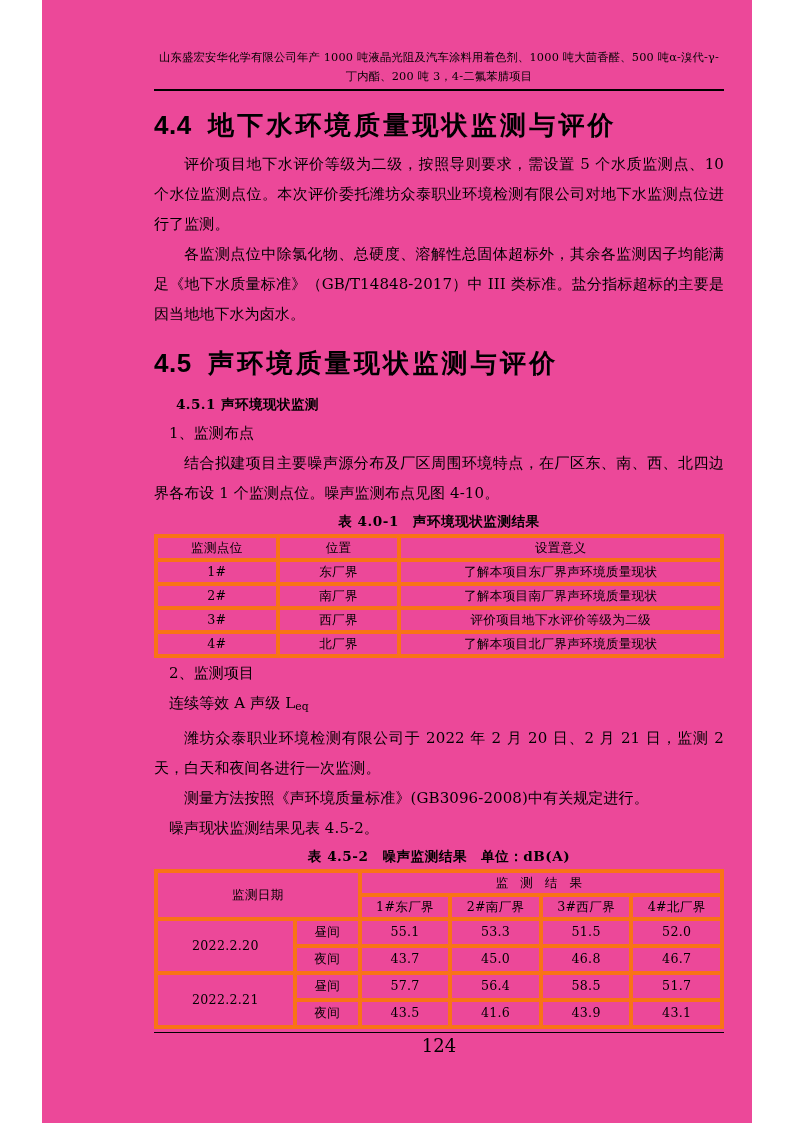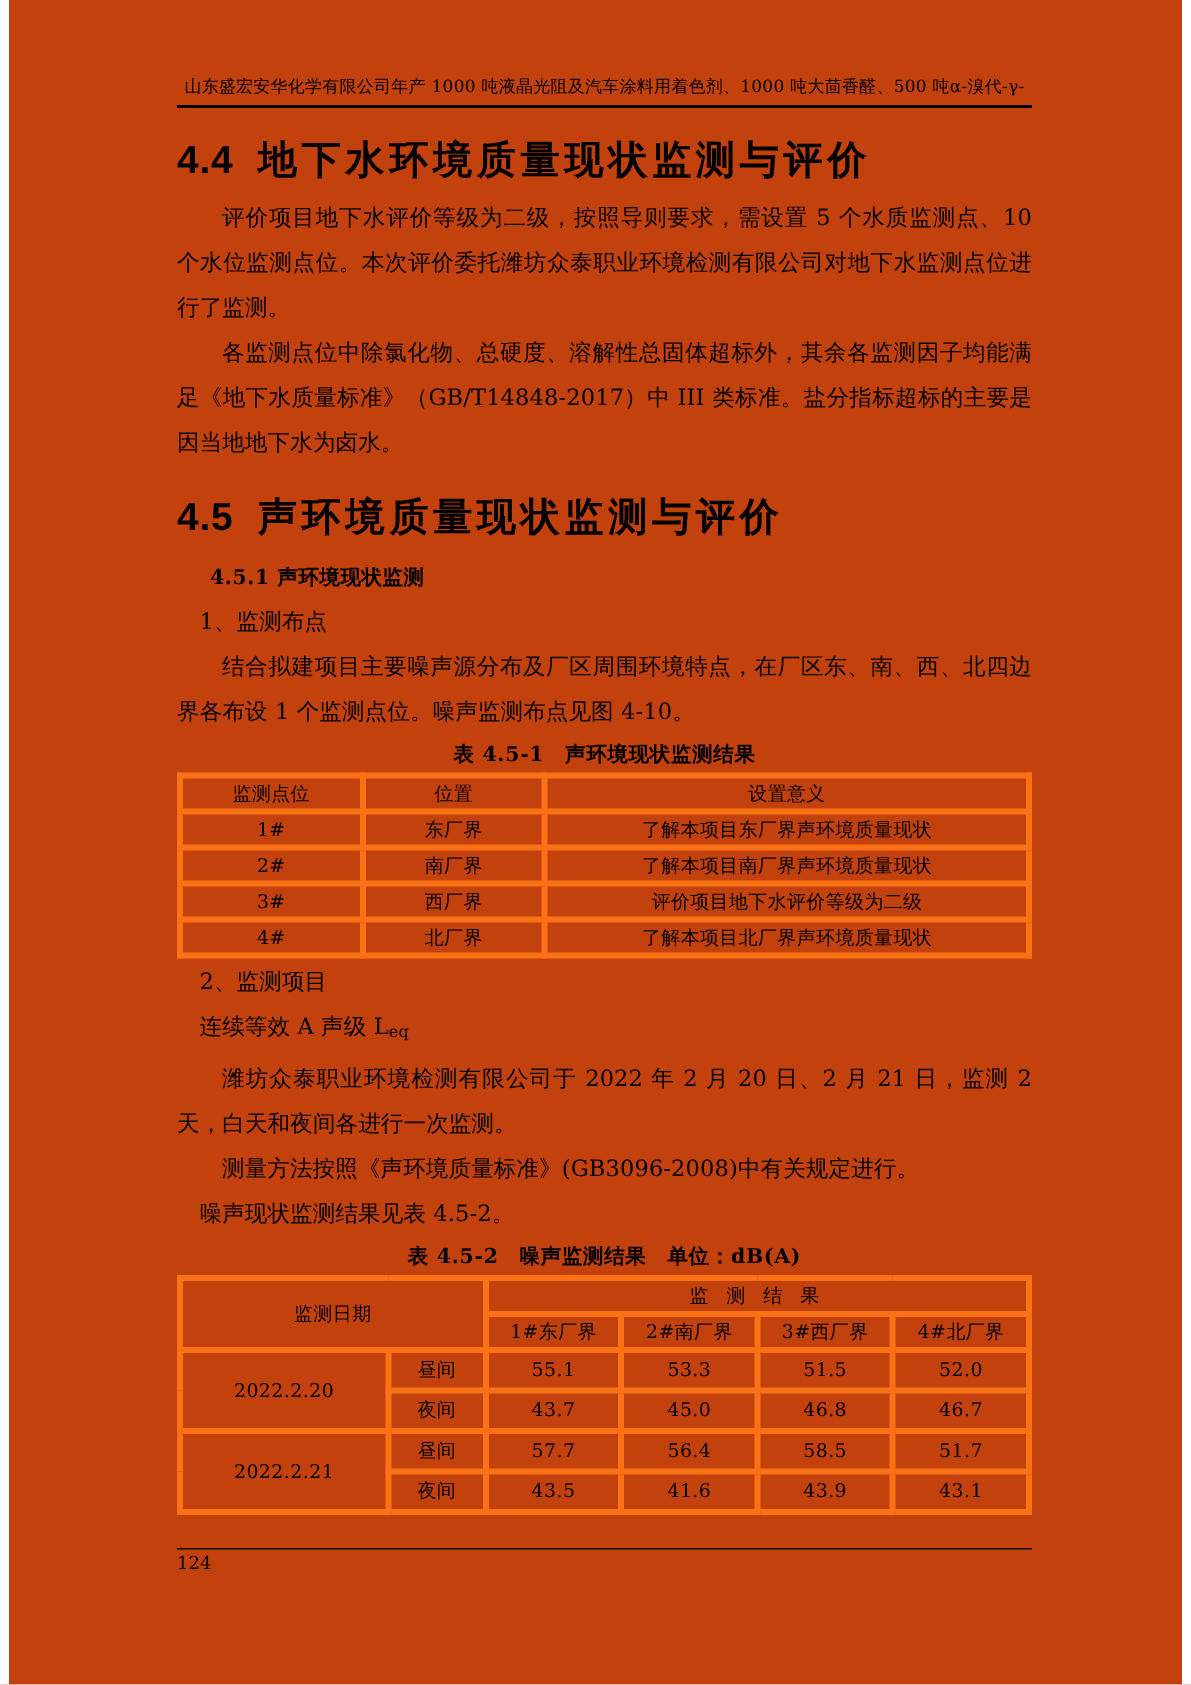--- a/index.html
+++ b/index.html
@@ -6,24 +6,24 @@
     margin: 0;
     padding: 0;
     background: #ffffff;
   }
   body {
     font-family: "DejaVu Serif", "Liberation Serif", serif;
     color: #000000;
   }
   .page {
     position: relative;
-    width: 782px;
+    width: 710px;
     height: 1123px;
     margin: 0 auto;
-    background: #c2410c;
+    background: #ec4899;
     box-sizing: border-box;
     padding: 16px;
     overflow: hidden;
   }
   .content {
     position: absolute;
     left: 112px;
     top: 0;
     width: 570px;
   }
@@ -129,59 +129,60 @@
     position: absolute;
     left: 112px;
     width: 570px;
     top: 1032px;
   }
   .footer-rule {
     border-top: 1.6px solid #000;
     width: 100%;
   }
   .footer-num {
-    text-align: left;
-    font-size: 12px;
+    text-align: center;
+    font-size: 18px;
     padding-top: 2px;
   }
   sub.leq {
     font-size: 0.72em;
     vertical-align: -0.22em;
   }
 </style>
 </head>
 <body>
 
 <div class="page">
 
   <div class="content">
 
     <div class="doc-header">
       <span class="hdr-line l1">山东盛宏安华化学有限公司年产 1000 吨液晶光阻及汽车涂料用着色剂、1000 吨大茴香醛、500 吨α-溴代-γ-</span>
+      <span class="hdr-line l2">丁内酯、200 吨 3，4-二氟苯腈项目</span>
     </div>
     <div class="header-rule"></div>
 
     <h2 class="sec">
       <span class="num">4.4</span><span class="ttl">地下水环境质量现状监测与评价</span>
     </h2>
 
     <p class="body indent">评价项目地下水评价等级为二级，按照导则要求，需设置 5 个水质监测点、10 个水位监测点位。本次评价委托潍坊众泰职业环境检测有限公司对地下水监测点位进行了监测。</p>
     <p class="body indent">各监测点位中除氯化物、总硬度、溶解性总固体超标外，其余各监测因子均能满足《地下水质量标准》（GB/T14848-2017）中 III 类标准。盐分指标超标的主要是因当地地下水为卤水。</p>
 
     <h2 class="sec">
       <span class="num">4.5</span><span class="ttl">声环境质量现状监测与评价</span>
     </h2>
 
     <h3 class="subsec">4.5.1  声环境现状监测</h3>
 
     <p class="body item">1、监测布点</p>
     <p class="body indent">结合拟建项目主要噪声源分布及厂区周围环境特点，在厂区东、南、西、北四边界各布设 1 个监测点位。噪声监测布点见图 4-10。</p>
 
     <div class="tbl-caption">
-      <span>表 4.5-1</span><span class="gap"></span><span>声环境现状监测结果</span>
+      <span>表 4.0-1</span><span class="gap"></span><span>声环境现状监测结果</span>
     </div>
 
     <table class="doc t1">
       <colgroup>
           <col class="c1">
           <col class="c2">
           <col class="c3">
         </colgroup>
       <thead>
         <tr>

